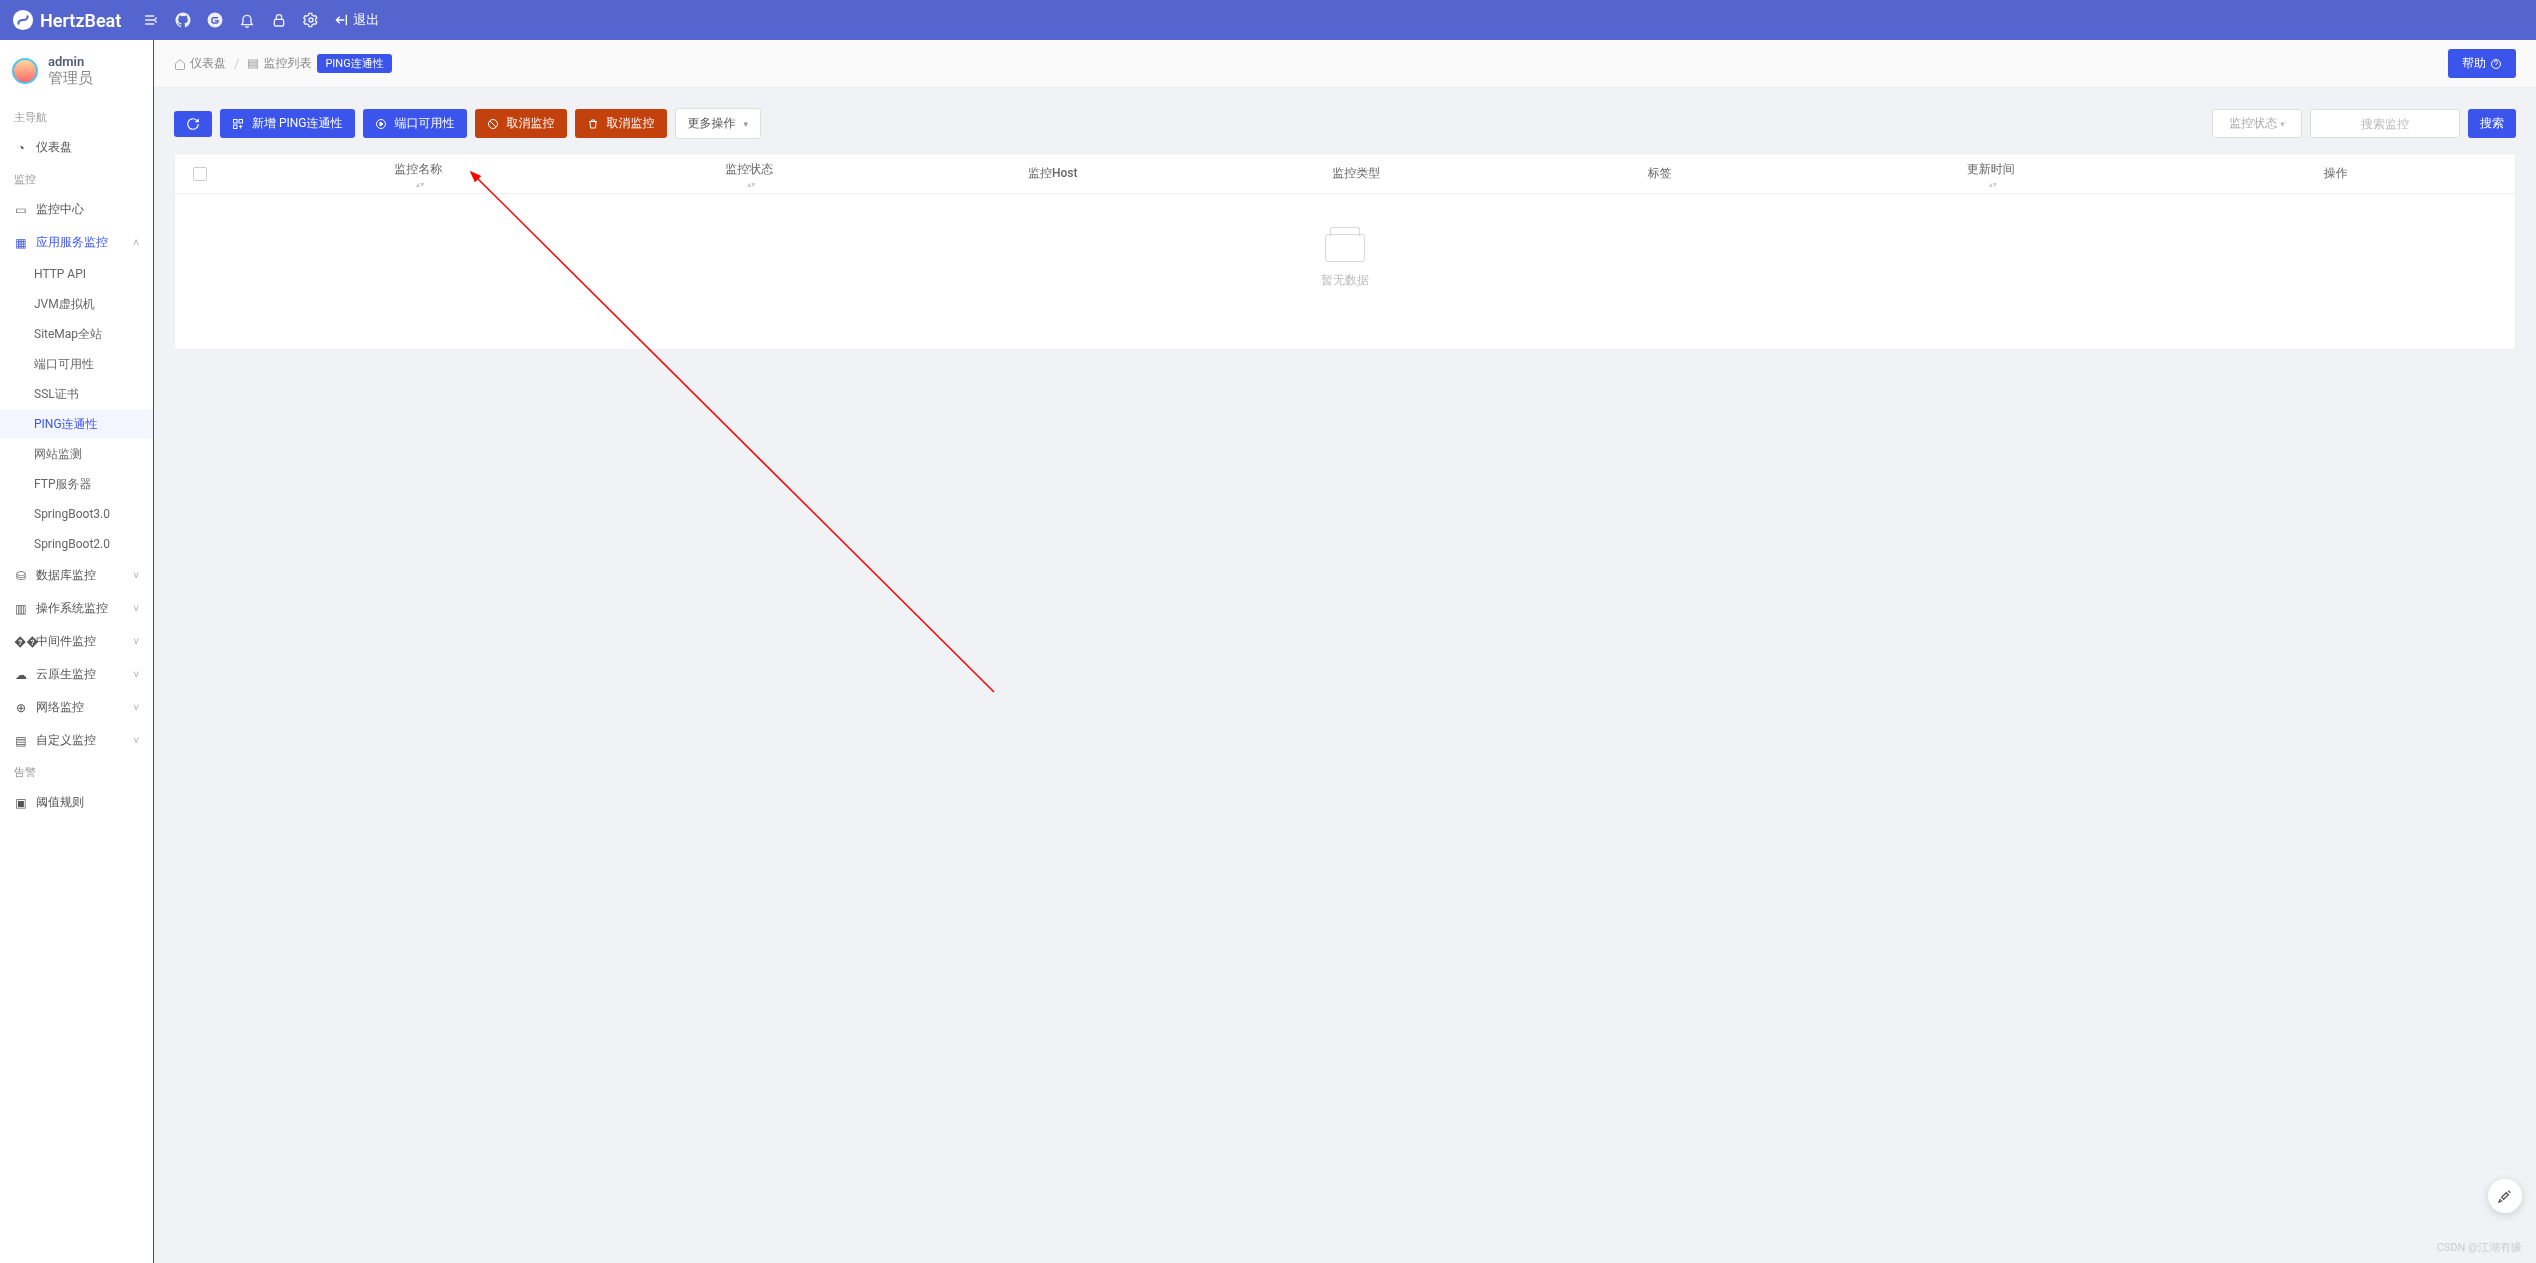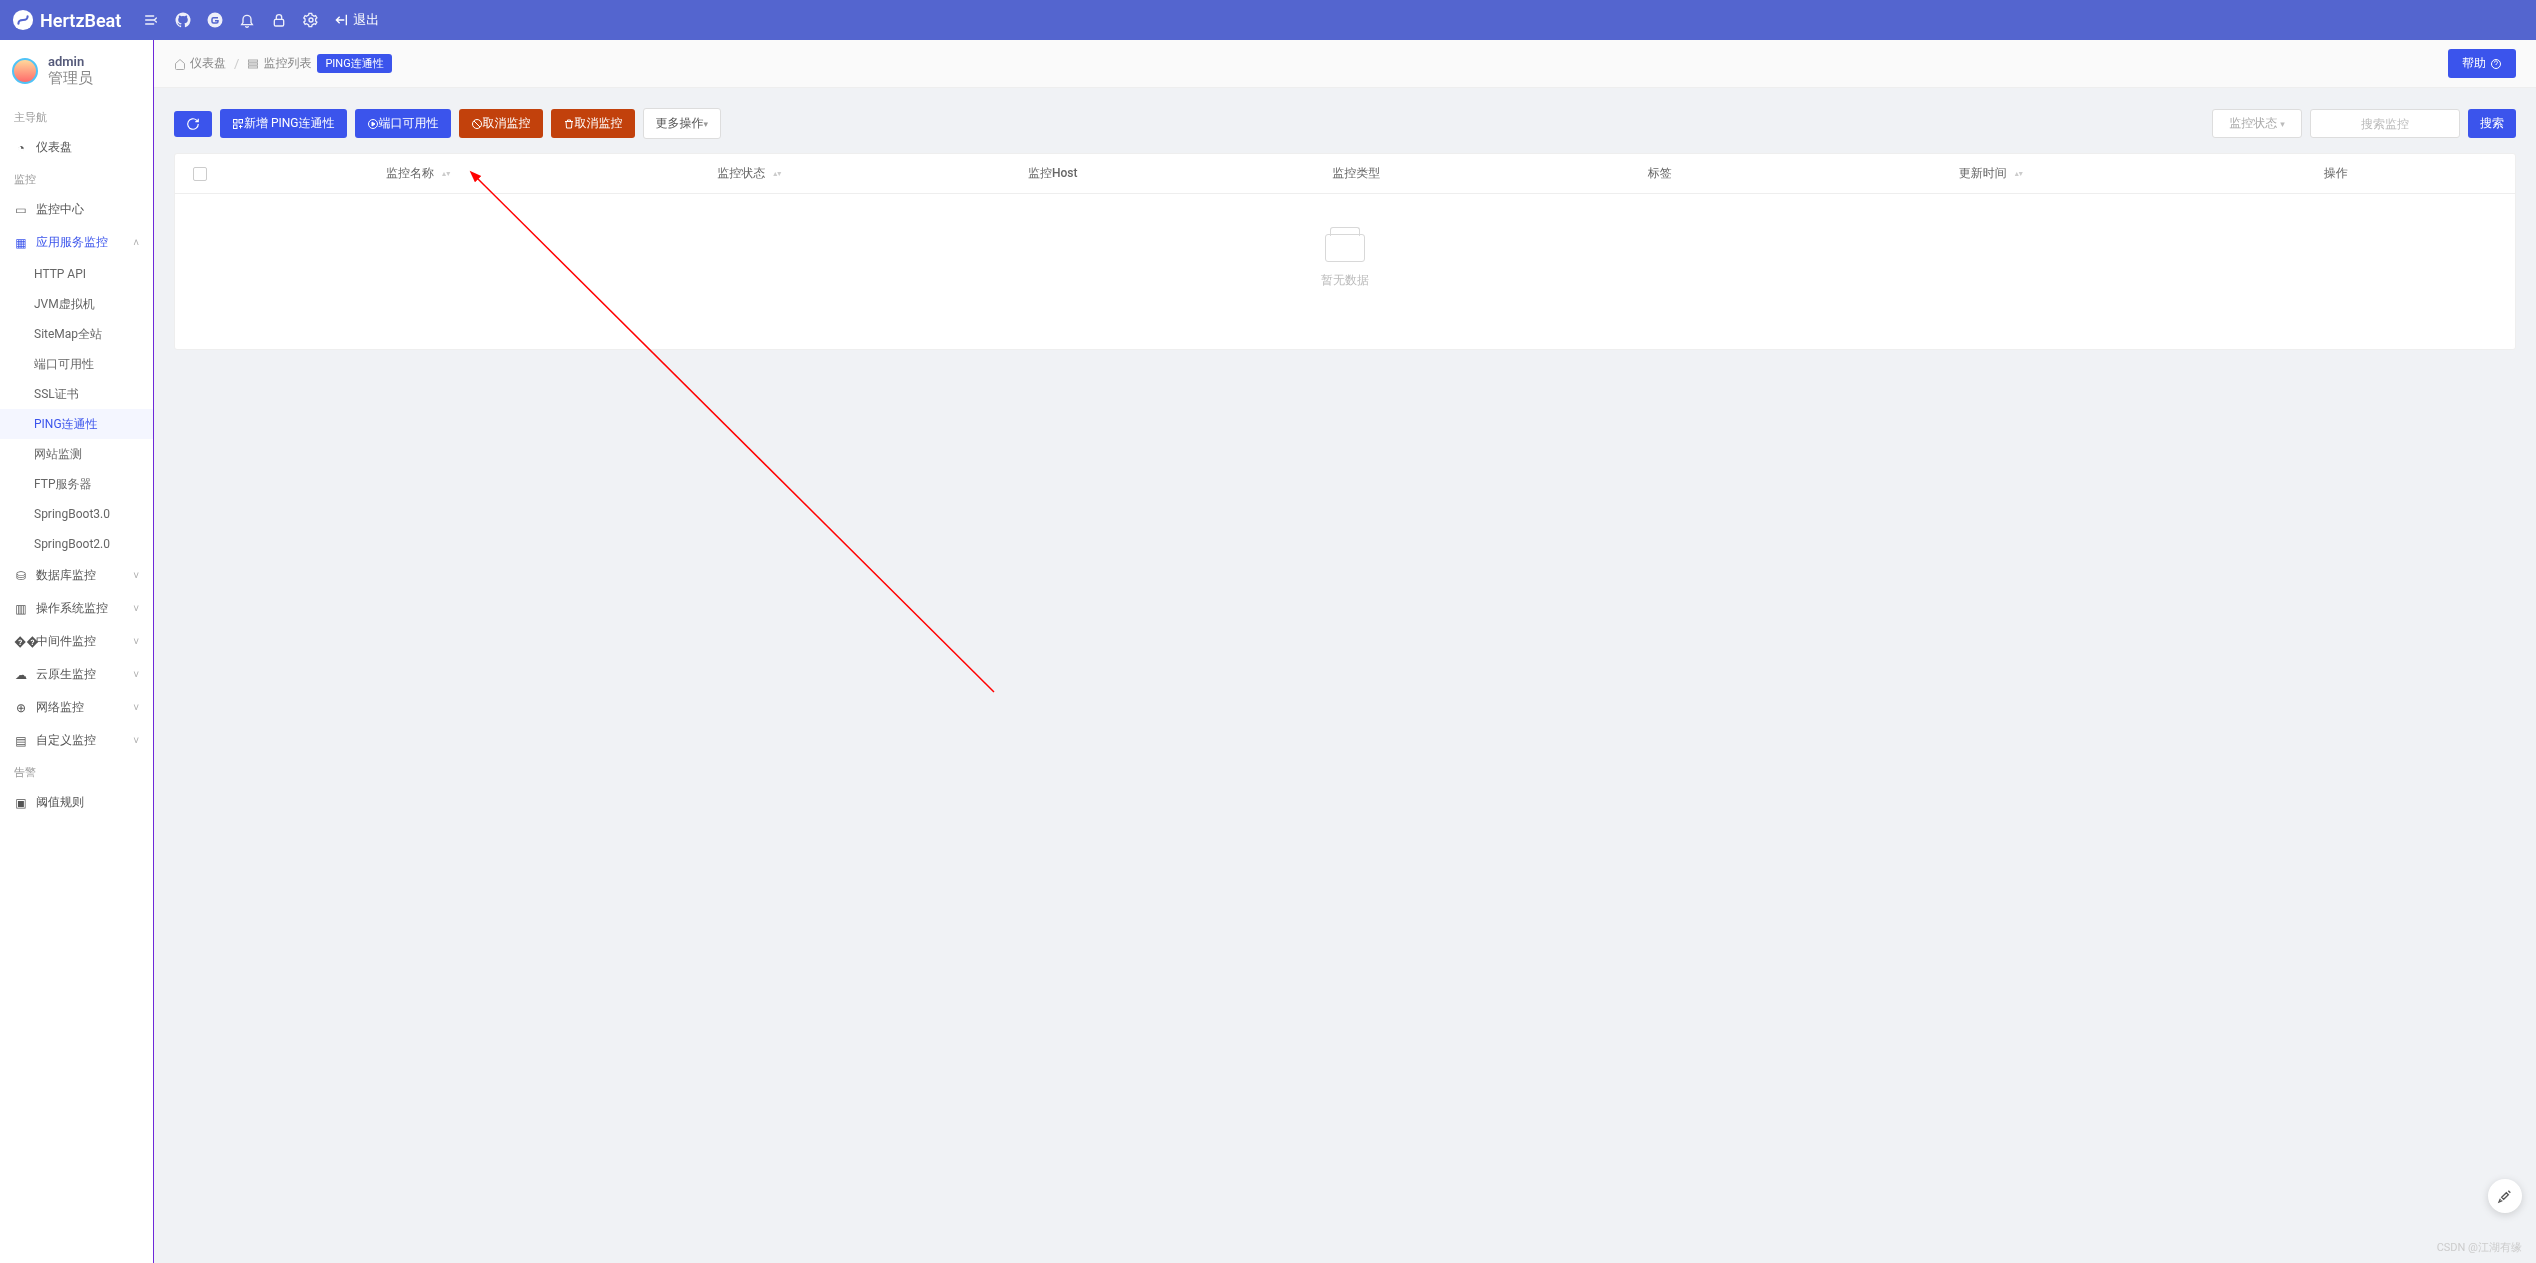--- a/index.html
+++ b/index.html
@@ -28,31 +28,31 @@
 .nav-sub.active { color: #3b54ec; background: #f4f6ff; }
 .nav-ico { width: 14px; text-align: center; }
 .main { flex: 1; overflow: auto; position: relative; }
 .crumb-bar { height: 48px; background: #fafafa; display: flex; align-items: center; padding: 0 20px; border-bottom: 1px solid #eee; }
 .crumb-bar .sep { margin: 0 8px; color: #ccc; }
 .bc-item { display: inline-flex; align-items: center; gap: 4px; color: #888; font-size: 12px; }
 .tag-blue { background: #3b54ec; color: #fff; padding: 2px 8px; border-radius: 3px; font-size: 11px; }
 .help-btn { margin-left: auto; background: #3b54ec; color:#fff; border:none; padding:6px 14px; border-radius:3px; font-size:12px; cursor:pointer; display:flex; align-items:center; gap:4px;}
 .content { padding: 20px; }
 .toolbar { display: flex; gap: 8px; align-items: center; margin-bottom: 14px; }
-.btn { border: none; padding: 6px 12px; border-radius: 3px; font-size: 12px; cursor: pointer; display: inline-flex; align-items: center; gap: 0; }
+.btn { border: none; padding: 6px 12px; border-radius: 3px; font-size: 12px; cursor: pointer; display: inline-flex; align-items: center; gap: 8px; }
 .btn-primary { background: #3b54ec; color: #fff; }
 .btn-pink { background: #c2410c; color: #fff; }
 .btn-outline { background: #fff; border: 1px solid #ddd; color: #555; }
 .toolbar-right { margin-left: auto; display: flex; gap: 8px; }
 .sel { border: 1px solid #ddd; border-radius: 3px; padding: 5px 10px; font-size: 12px; color: #aaa; background:#fff; min-width:90px; text-align:center;}
 .inp { border: 1px solid #ddd; border-radius: 3px; padding: 5px 10px; font-size: 12px; width: 150px; background:#fff;}
 .inp::placeholder{color:#bbb; text-align:center;}
 .table { background: #fff; border: 1px solid #eee; border-radius: 3px; }
 .thead { display: flex; align-items: center; height: 40px; border-bottom: 1px solid #eee; font-size: 12px; color: #666; font-weight:500;}
-.th { display:flex; align-items:center; justify-content:center; gap:4px;}
+.th { display:flex; align-items:center; justify-content:center; gap:4px;flex-direction:column;}
 .th-check { width: 50px; justify-content:center;}
 .sort { display:inline-flex; flex-direction:column; line-height:5px; font-size:8px; color:#ccc; margin-left:4px;}
 .empty { padding: 40px 0 60px; text-align: center; color: #bbb; font-size: 12px; }
 .empty-box { width:40px; height:28px; margin:0 auto 10px; border:1.5px solid #d8d8d8; border-radius:3px; position:relative;}
 .empty-box::before{content:""; position:absolute; top:-8px; left:4px; right:4px; height:8px; border:1.5px solid #d8d8d8; border-bottom:none; border-radius:3px 3px 0 0;}
 .arrow-svg { position: absolute; top: 52px; left: 180px; pointer-events: none; }
 .watermark { position: fixed; bottom: 8px; right: 14px; font-size: 11px; color: #ccc; text-align: right; }
 .fab { position: fixed; bottom: 50px; right: 14px; width: 34px; height: 34px; border-radius: 50%; background: #fff; box-shadow: 0 2px 8px rgba(0,0,0,.15); display:flex; align-items:center; justify-content:center; cursor:pointer;}
 .checkbox{width:14px;height:14px;border:1px solid #ccc;border-radius:2px;background:#fff;}
 svg { display: block; }

